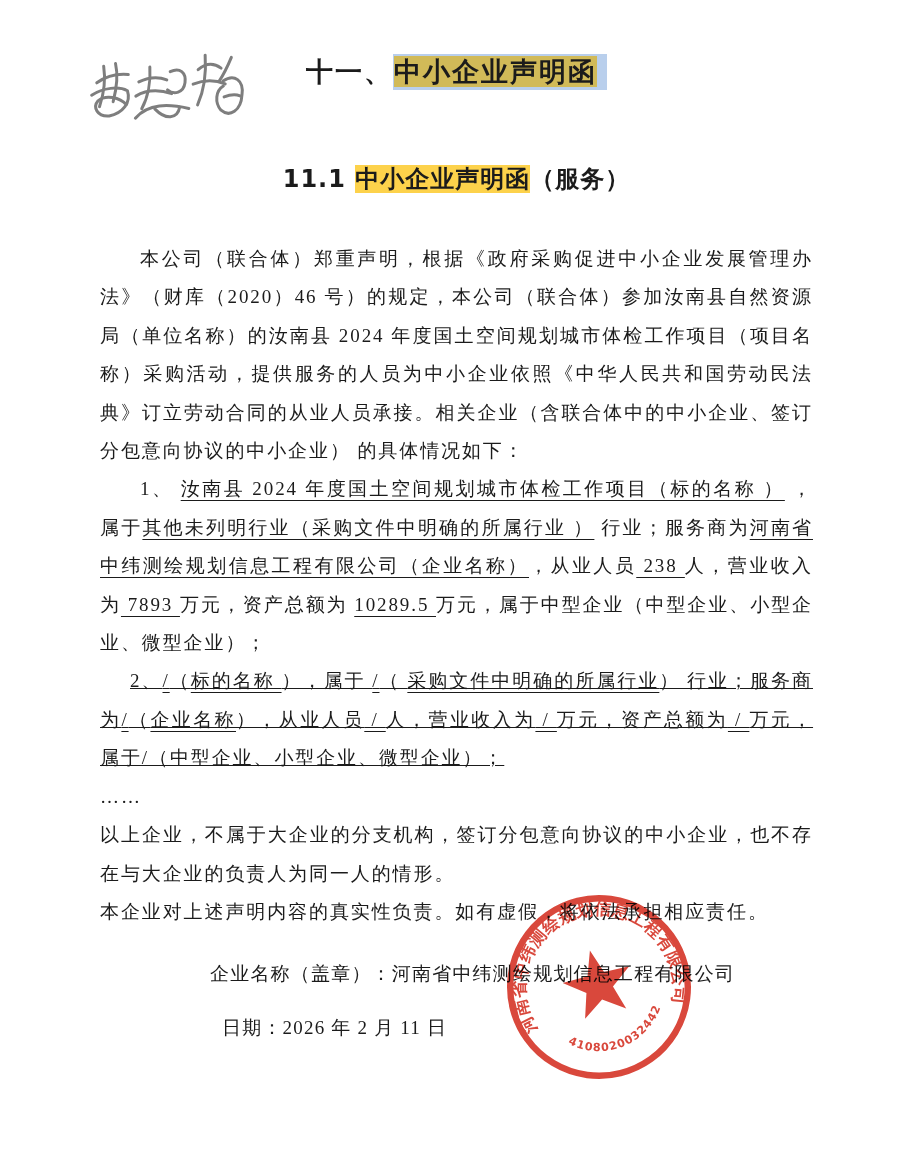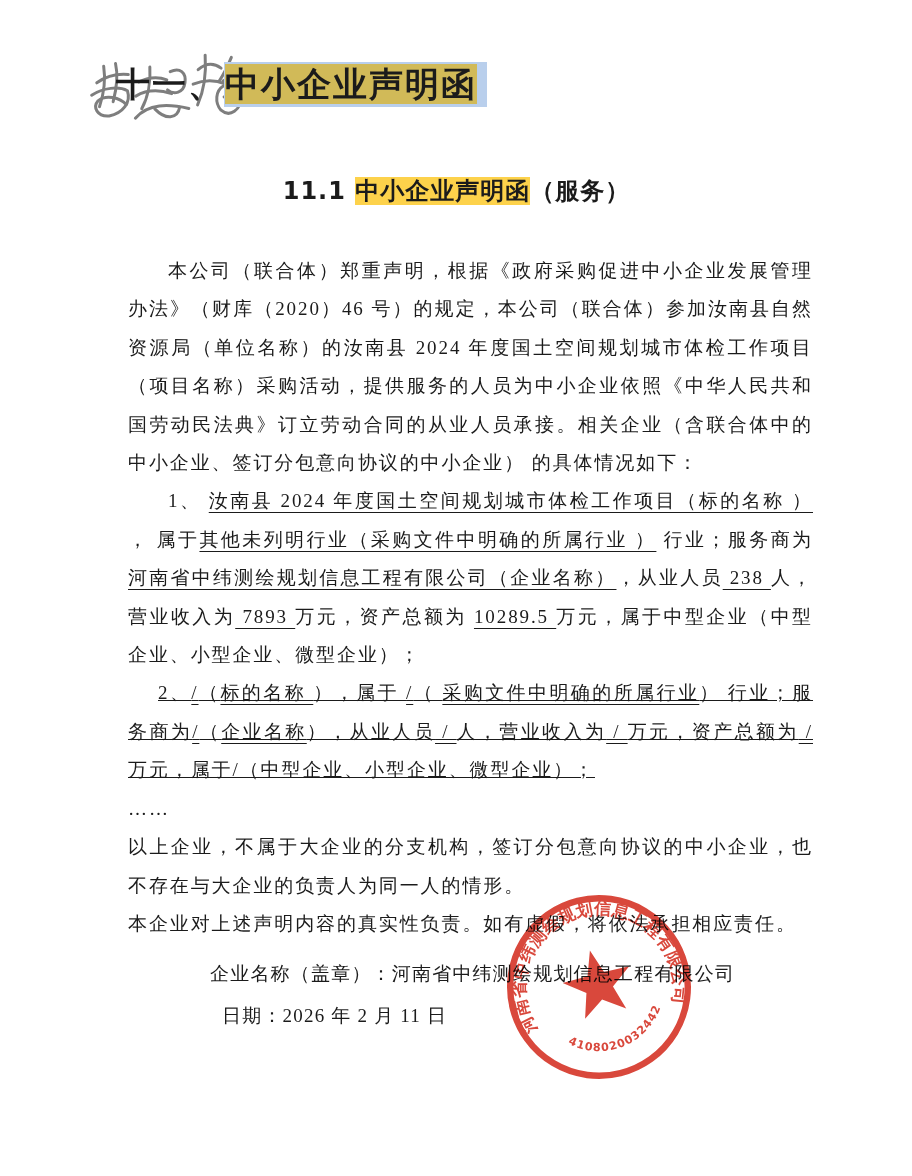--- a/index.html
+++ b/index.html
@@ -4,45 +4,45 @@
 <style>
   html,body { margin:0; padding:0; background:#ffffff; }
   .page {
     position:relative; width:912px; height:1176px; background:#ffffff;
     font-family:"Liberation Serif","DejaVu Serif",serif;
     color:#1b1b1b; overflow:hidden;
   }
   .content { position:absolute; left:100px; top:0; width:713px; }
 
   .title {
-    margin:16px; padding-top:50px; line-height:36px; 
+    margin:4px; padding-top:50px; line-height:36px; text-align:center;
     font-family:"DejaVu Sans","Liberation Sans",sans-serif;
-    font-weight:bold; font-size:34px; letter-spacing:2px;
+    font-weight:bold; font-size:27px; letter-spacing:2px;
   }
   .sel-blue { background:#b9cfec; padding:2px 10px 3px 1px; }
   .hl-gold  { background:#d1ba58; }
 
   .subtitle {
     margin:72px 0 0; line-height:34px; text-align:center;
     font-family:"DejaVu Sans","Liberation Sans",sans-serif;
     font-weight:bold; font-size:24px; letter-spacing:1px;
   }
   .hl-yellow { background:#fdd24b; }
 
   .bodytext {
     margin-top:44px; font-size:19px; line-height:38.4px;
-    text-align:justify; letter-spacing:1.9px;margin-left:28px;
+    text-align:justify; letter-spacing:1.9px;
   }
   .bodytext p { margin:0; }
   .indent2  { text-indent:40px; }
   .indent15 { text-indent:30px;text-decoration:underline; }
   .u { text-decoration:underline; text-underline-offset:5px; text-decoration-thickness:1px; }
 
   .footer { position:absolute; left:210px; top:955px; font-size:19px; line-height:38px; letter-spacing:1.2px; }
-  .footer .date-line { margin-top:4px; margin-left:12px; }
+  .footer .date-line { margin-top:16px; margin-left:12px; }
 
   .signature-svg {
     position:absolute; left:84px; top:50px; width:165px; height:95px;
     transform:rotate(-4deg); opacity:0.8;
   }
   .signature-svg path { fill:none; stroke:#5f5f5f; stroke-width:3; stroke-linecap:round; stroke-linejoin:round; }
 
   .seal-svg {
     position:absolute; left:503px; top:891px; width:192px; height:192px;
     transform:rotate(-14deg); mix-blend-mode:multiply; opacity:0.92;

